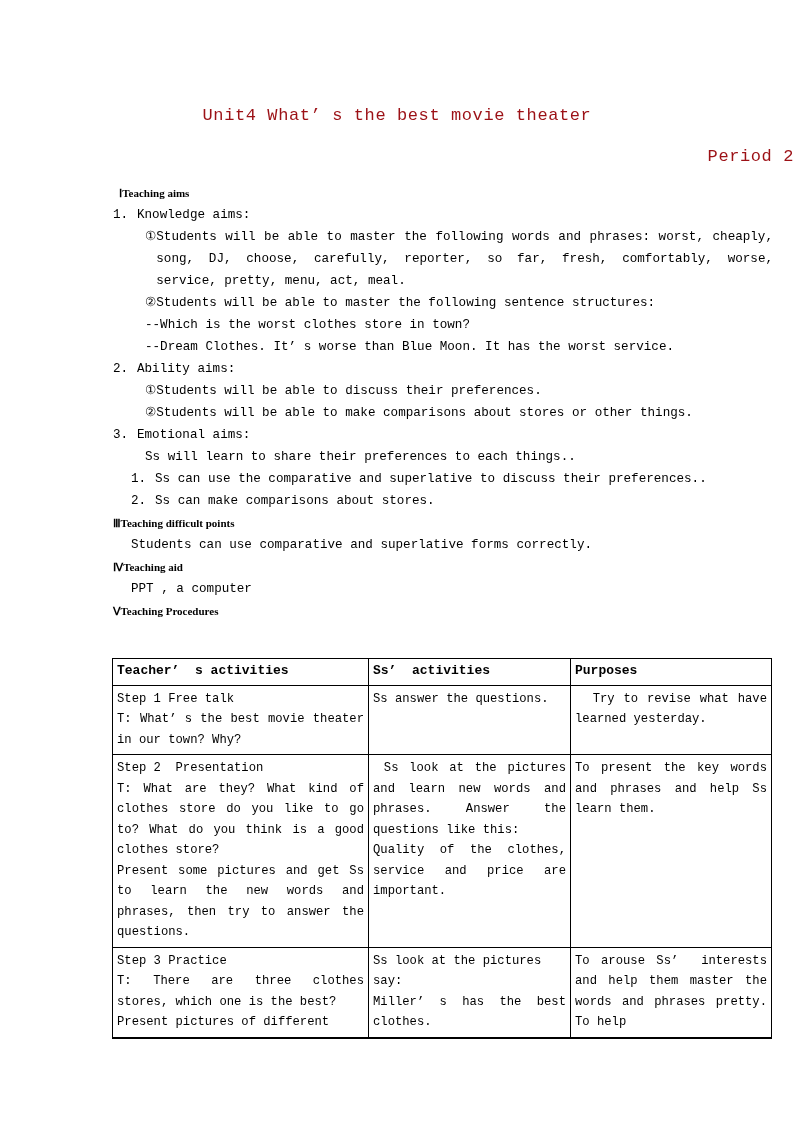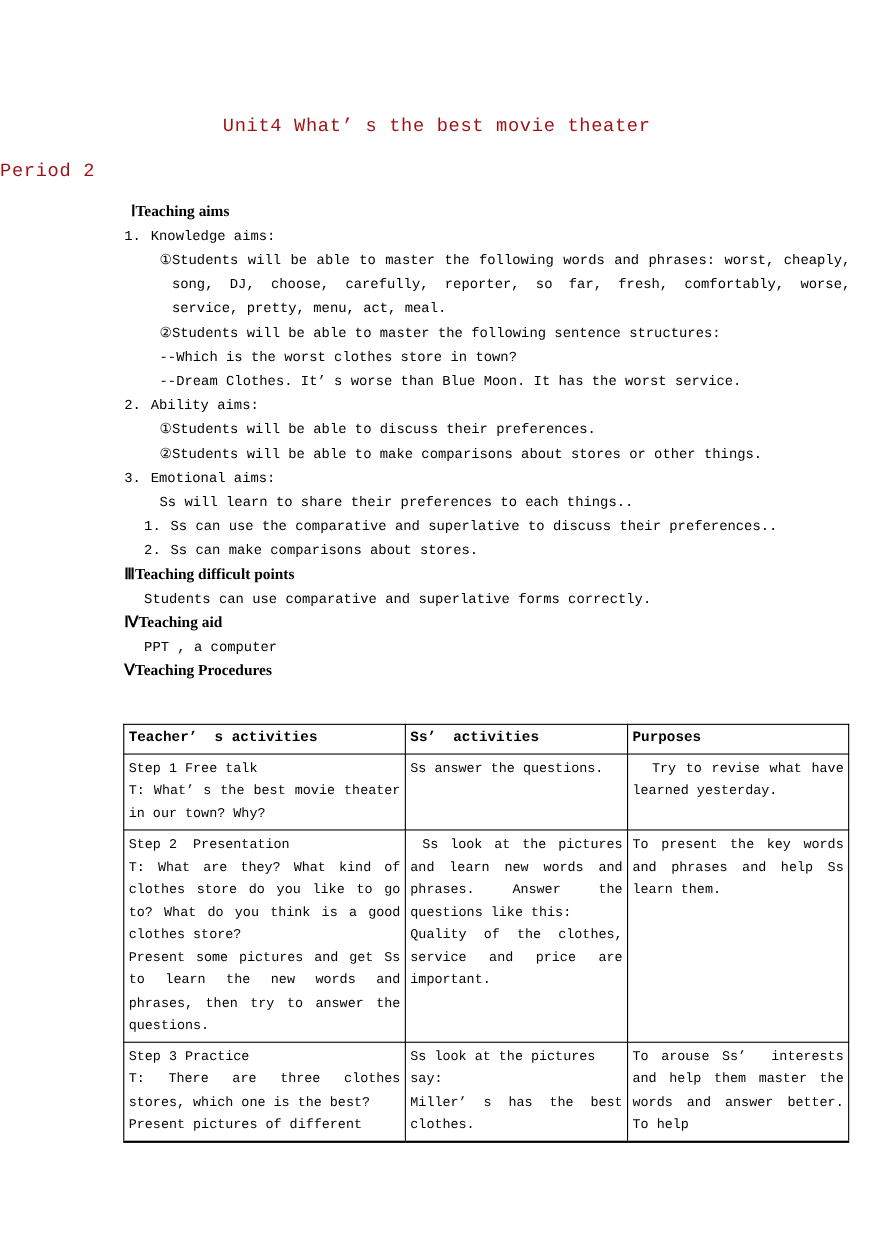--- a/index.html
+++ b/index.html
@@ -30,41 +30,41 @@
     text-align: center;
     font-size: 17px;
     letter-spacing: 0.6px;
     color: #9c1116;
     white-space: pre;
   }
   .doc-subtitle {
     position: absolute;
     left: 0; top: 147px;
     width: 794px;
-    text-align: left;
+    text-align: right;
     font-size: 17px;
     letter-spacing: 0.6px;
     color: #9c1116;
     white-space: pre;
   }
 
   
   .body-block {
     position: absolute;
     left: 113px;
     top: 182px;
     width: 660px;
   }
   .line {
     font-size: 12.6px;
     line-height: 22px;
     white-space: pre-wrap;
   }
   .sec-head {
-    font-size: 14px;
+    font-size: 11px;
     line-height: 22px;
     font-weight: bold;
     font-family: "Liberation Serif", serif;
     white-space: pre;
   }
   .sec-head .rn {
     font-family: "Liberation Serif", serif;
     font-weight: bold;
   }
   .indent-0 { margin-left: 0px; }
@@ -271,20 +271,20 @@
         </td>
         <td>
           <div class="clip-box">
             <div class="cell-line">Ss look at the pictures say:</div>
             <div class="cell-line cell-just">Miller’ s has the best clothes.</div>
 
           </div>
         </td>
         <td>
           <div class="clip-box">
-            <div class="cell-line cell-just">To arouse Ss’  interests and help them master the words and answer better. To help</div>
+            <div class="cell-line cell-just">To arouse Ss’  interests and help them master the words and phrases pretty. To help</div>
           </div>
         </td>
       </tr>
     </tbody>
   </table>
 
 </div>
 
 </body></html>

